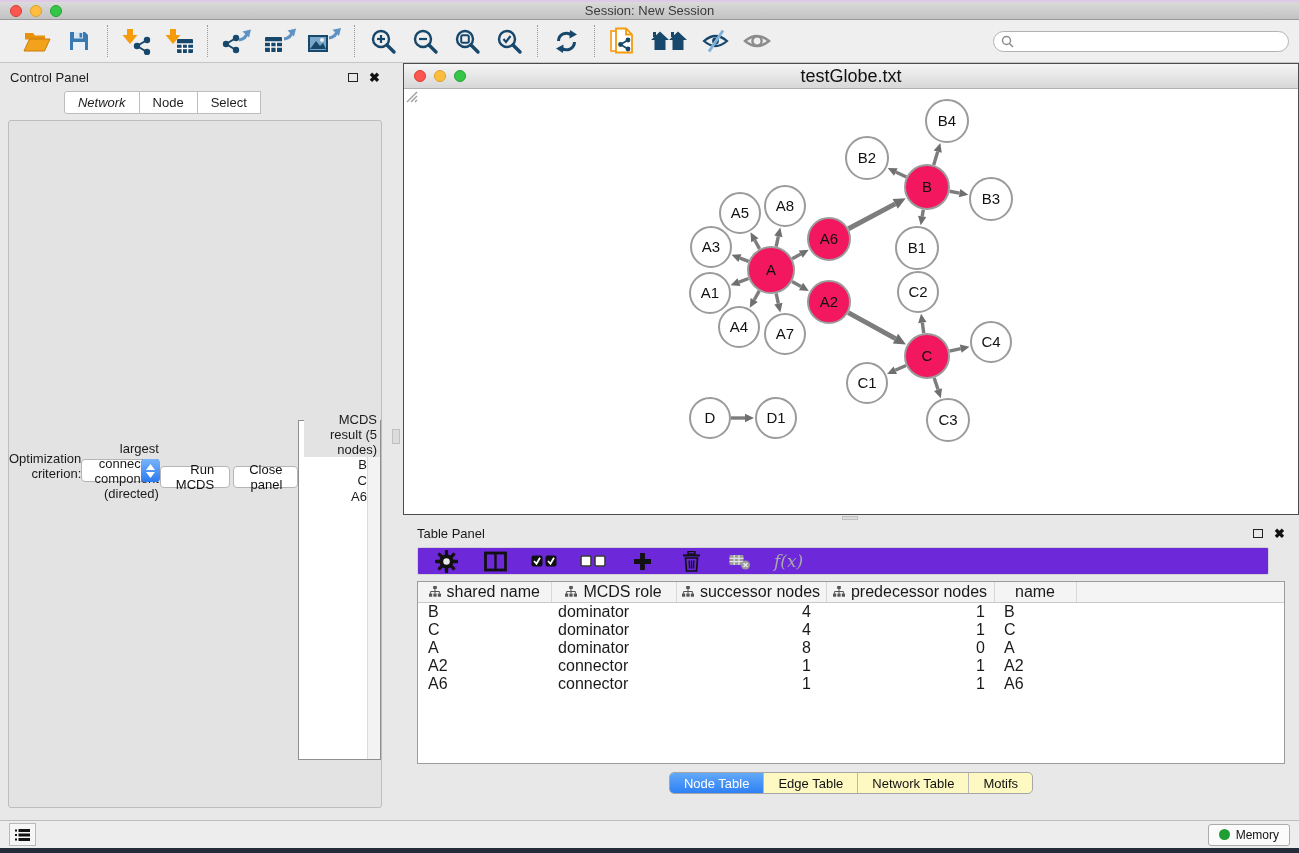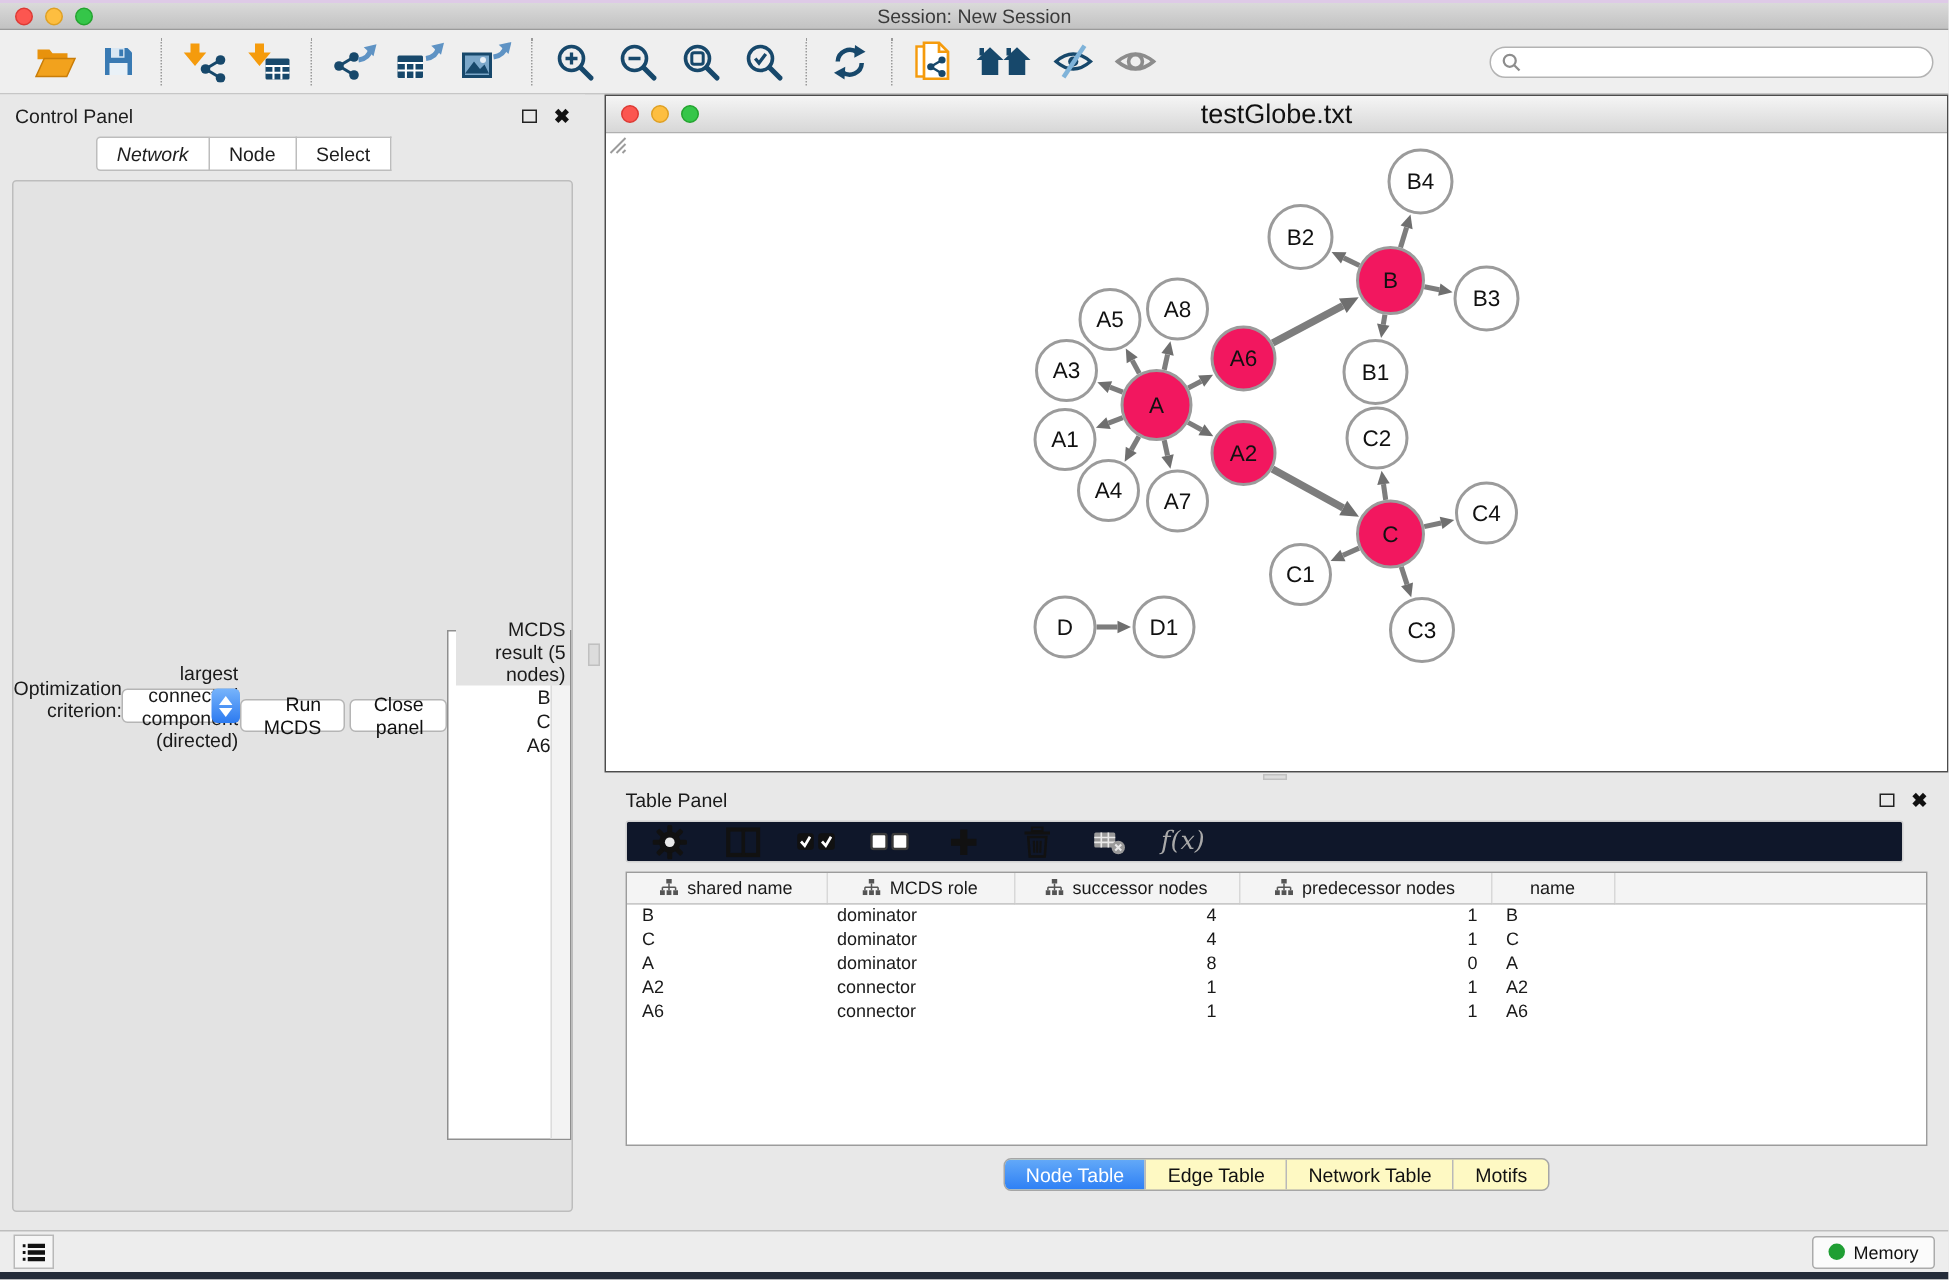--- a/index.html
+++ b/index.html
@@ -67,25 +67,25 @@
   .network-window { height:452px; border:1px solid #4c4c4c; background:#fff; display:flex; flex-direction:column; position:relative; }
   .nw-titlebar { height:25px; background:linear-gradient(#f5f5f5,#d7d7d7); border-bottom:1px solid #b0b0b0; position:relative;
     display:flex; align-items:center; justify-content:center; font-size:18px; color:#111; }
   .nw-canvas { flex:1; position:relative; background:#fff; }
   .nw-canvas svg { position:absolute; left:0; top:0; }
   .resize-grip { position:absolute; right:1px; bottom:1px; width:14px; height:14px; }
 
   
   .table-panel { flex:1; display:flex; flex-direction:column; padding:0 8px; min-height:0; }
   .tp-head { height:25px; display:flex; align-items:center; padding:0 6px; font-size:13px; }
-  .tp-toolbar { height:28px; background:#0f172a; border:1px solid #d2d2d2; border-radius:2px; display:flex; align-items:center;
+  .tp-toolbar { height:28px; background:#6d28d9; border:1px solid #d2d2d2; border-radius:2px; display:flex; align-items:center;
     gap:19px; padding:0 13px; margin:1px 22px 6px 6px; }
   .fx { font-family:"DejaVu Serif", serif; font-style:italic; font-size:17px; color:#a9a9a9; }
   .table-wrap { height:183px; background:#fff; border:1px solid #9c9c9c; overflow:hidden; margin:0 6px; }
-  table { border-collapse:collapse; table-layout:fixed; width:100%; font-size:12px; }
+  table { border-collapse:collapse; table-layout:fixed; width:100%; font-size:16px; }
   th { height:20px; background:#f4f4f4; border-bottom:1px solid #c9c9c9; border-right:1px solid #d8d8d8; font-weight:normal; }
   th.nosep { border-right:none; }
   th .hcell { display:flex; align-items:center; justify-content:center; gap:6px; }
   td { height:16px; padding:0; white-space:nowrap; overflow:hidden; }
   td.c0 { padding-left:10px; } td.c1 { padding-left:7px; }
   td.c2 { text-align:right; padding-right:15px; } td.c3 { text-align:right; padding-right:9px; }
   td.c4 { padding-left:10px; }
   .tp-tabs { margin:8px auto 0; display:flex; border:1px solid #a6a6a6; border-radius:5px; overflow:hidden; height:22px; background:#fef9c3; }
   .tp-tab { padding:0 14px; font-size:13px; border-right:1px solid #b9b9b9; display:flex; align-items:center; color:#111; }
   .tp-tab:last-child { border-right:none; }

